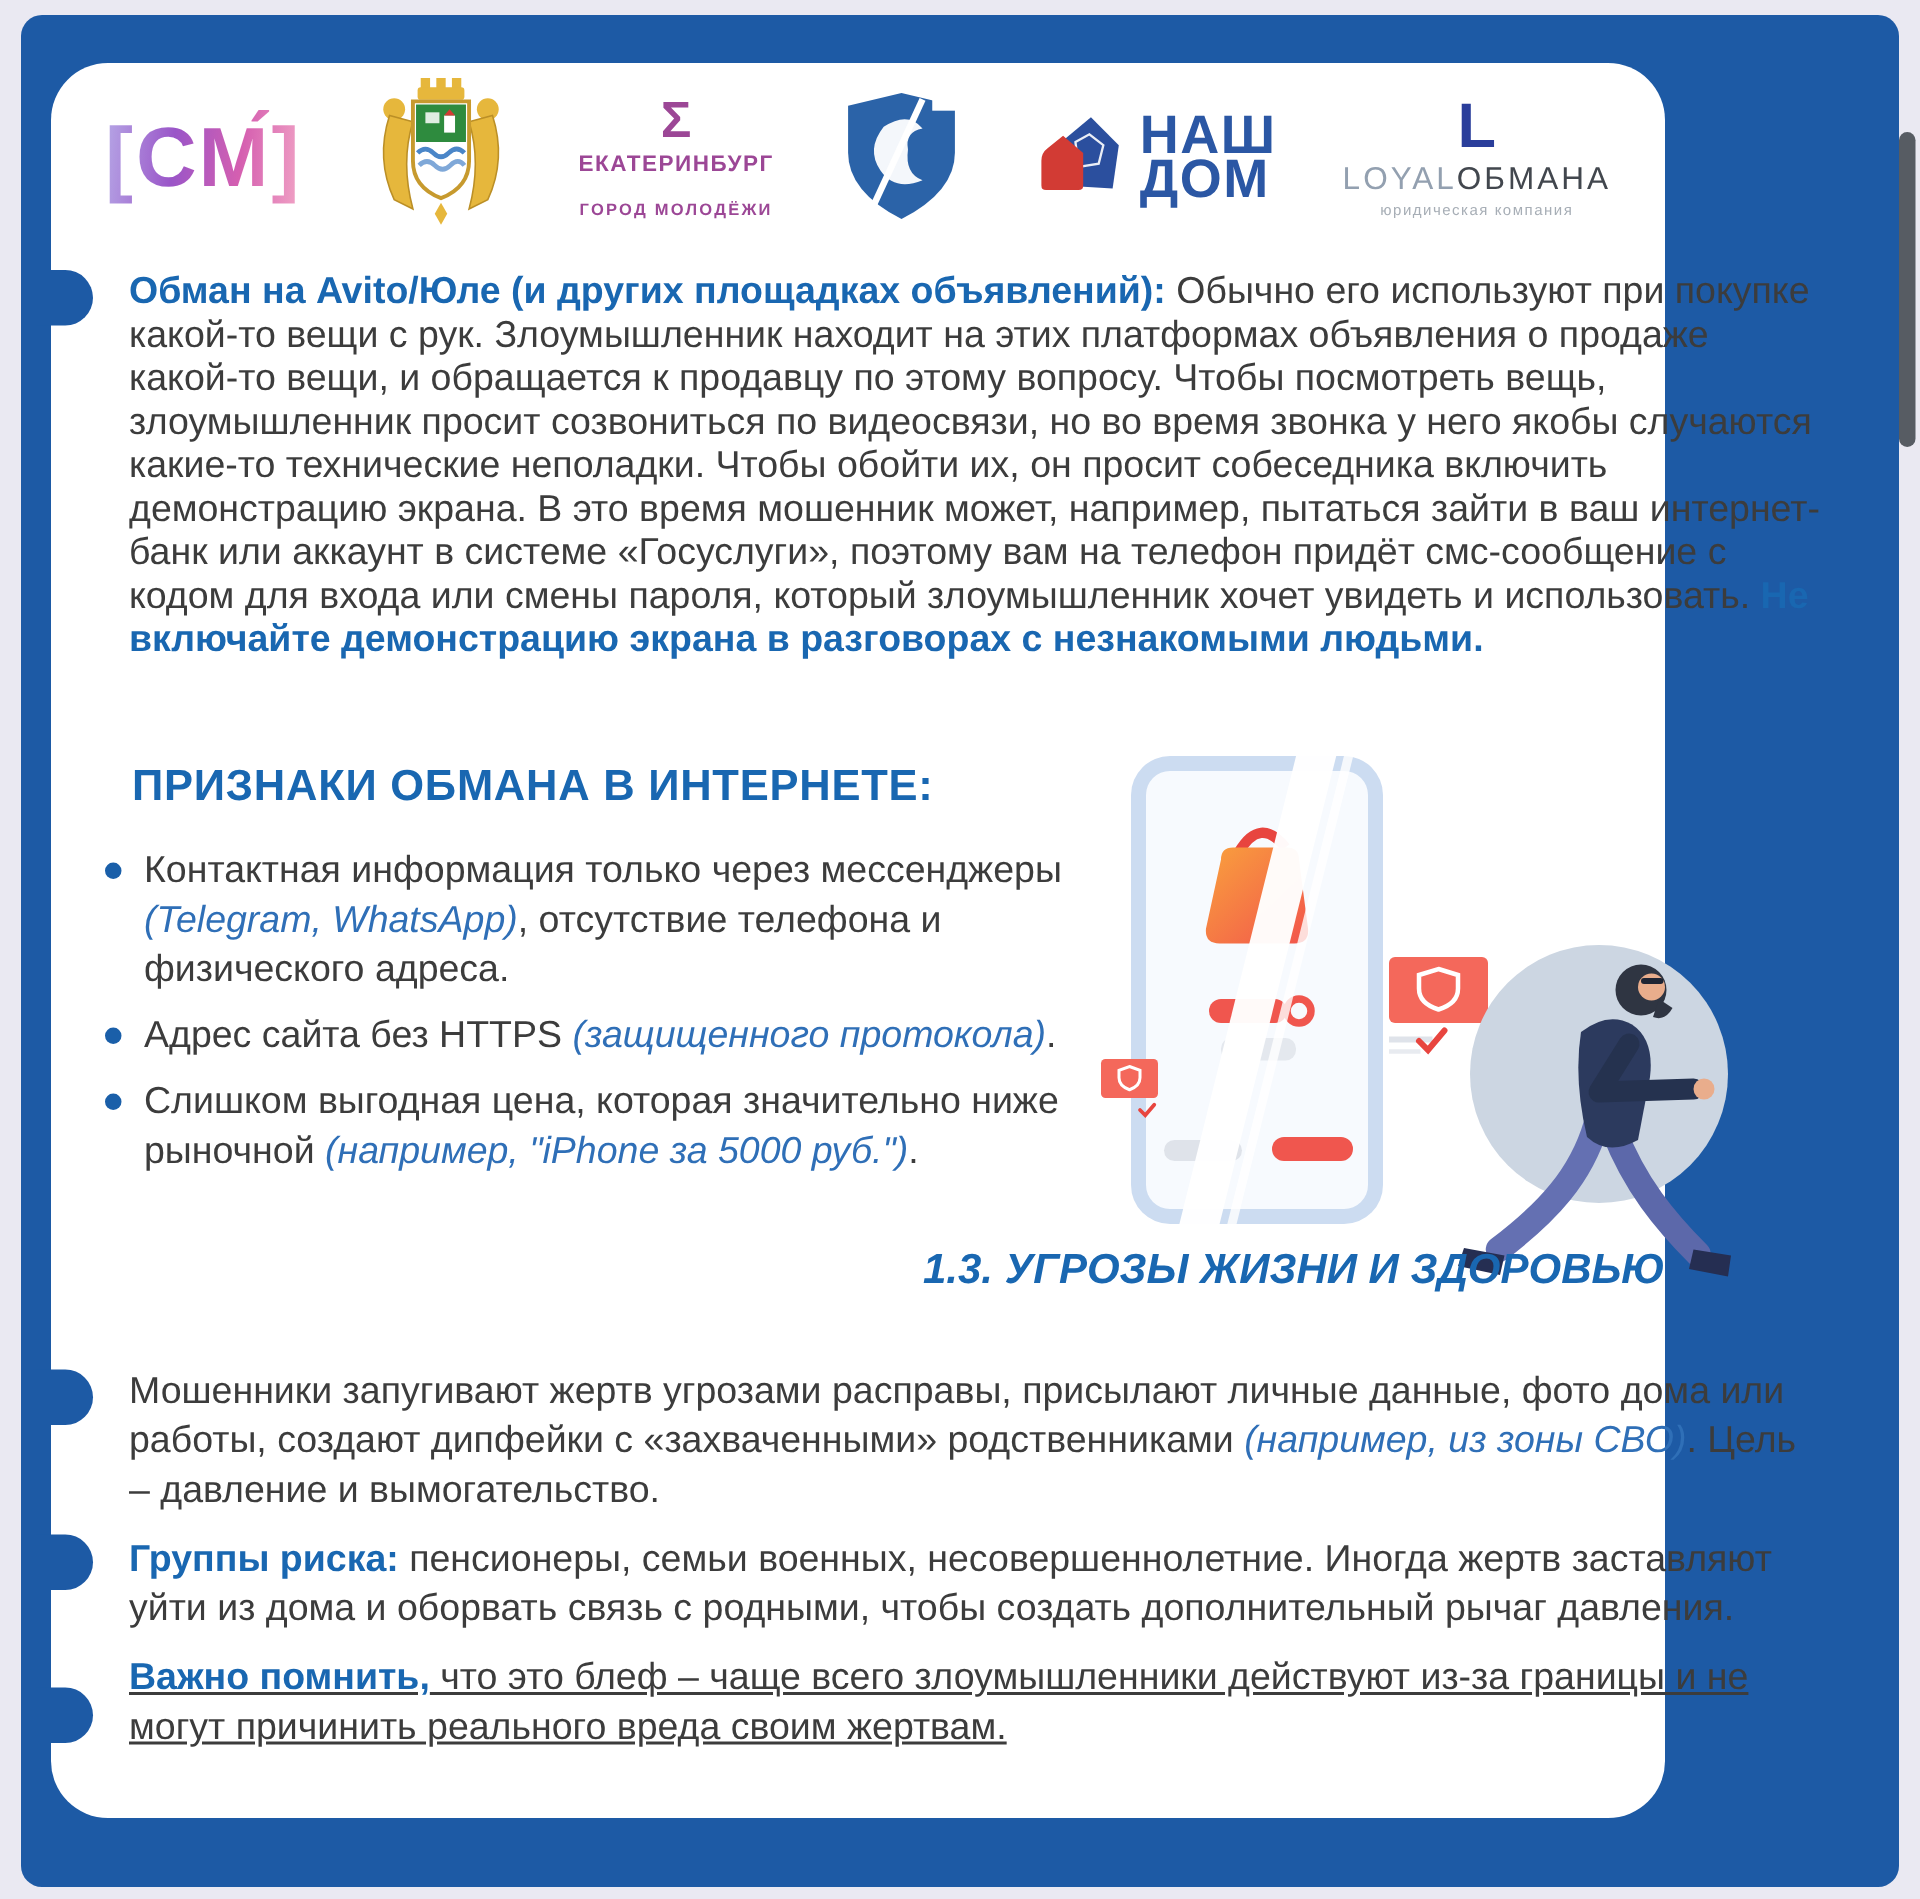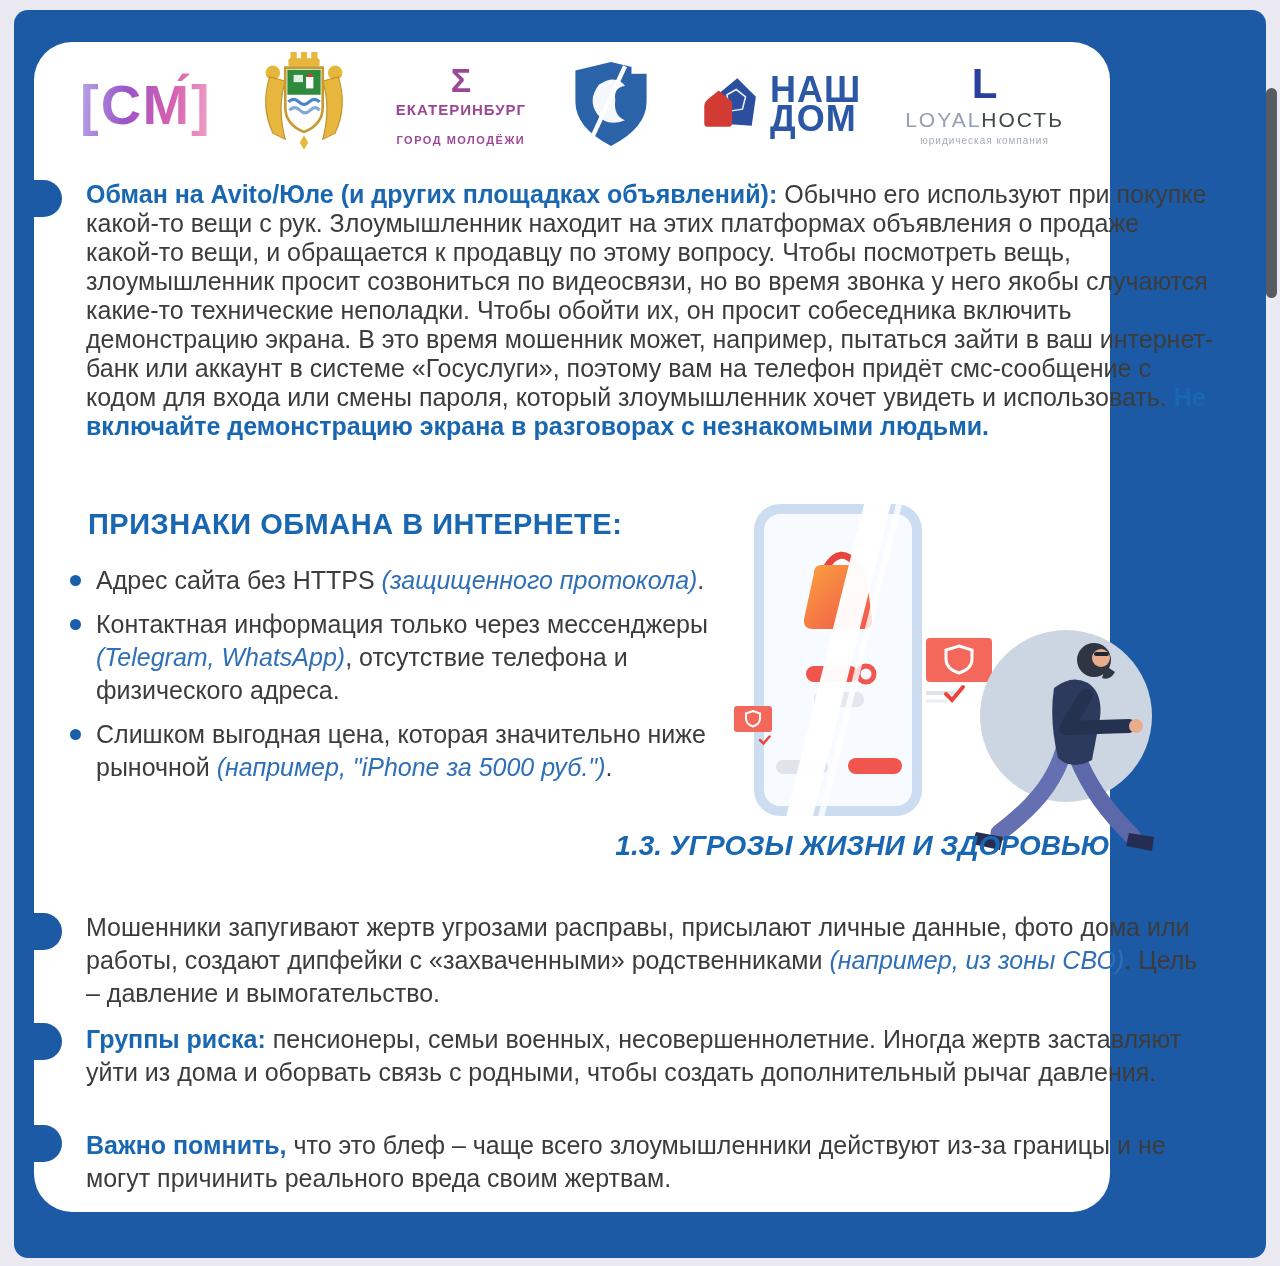--- a/index.html
+++ b/index.html
@@ -64,21 +64,21 @@
     content:""; position:absolute; left:-26px; top:11px; width:11px; height:11px;
     border-radius:50%; background:#1a5fa9;
   }
   .illustration { position:absolute; left:680px; top:446px; width:470px; height:410px; }
   .h-threats {
     position:absolute; left:0; top:788px; width:100%; margin:0; text-align:right;
     font-size:28px; font-weight:bold; font-style:italic; color:#1967b1;
   }
   .p-threats { top:869px; line-height:33px; }
   .p-risk { top:981px; line-height:33px; }
-  .p-remember { top:1087px; line-height:33px; }
+  .p-remember { top:1060px; line-height:33px;text-decoration:underline; }
 </style>
 </head>
 <body>
 
 <div class="frame"></div>
 
 <div class="card">
 
   <div class="side-tab" style="top:138px"></div>
   <div class="side-tab" style="top:871px"></div>
@@ -128,32 +128,32 @@
       </svg>
       <div class="txt">
         <div>НАШ</div>
         <div>ДОМ</div>
       </div>
     </div>
 
     <div class="logo-loyal">
       <div class="mark">L</div>
       <div class="name">
-        <span class="p1">LOYAL</span><span class="p2">НОСТЬ</span>
+        <span class="p1">LOYAL</span><span class="p2">ОБМАНА</span>
       </div>
       <div class="sub">юридическая компания</div>
     </div>
   </header>
 
   <p class="body-text intro"><span class="lead">Обман на Avito/Юле (и других площадках объявлений):</span><span> Обычно его используют при покупке какой-то вещи с рук. Злоумышленник находит на этих платформах объявления о продаже какой-то вещи, и обращается к продавцу по этому вопросу. Чтобы посмотреть вещь, злоумышленник просит созвониться по видеосвязи, но во время звонка у него якобы случаются какие-то технические неполадки. Чтобы обойти их, он просит собеседника включить демонстрацию экрана. В это время мошенник может, например, пытаться зайти в ваш интернет-банк или аккаунт в системе «Госуслуги», поэтому вам на телефон придёт смс-сообщение с кодом для входа или смены пароля, который злоумышленник хочет увидеть и использовать. </span><span class="lead">Не включайте демонстрацию экрана в разговорах с незнакомыми людьми.</span></p>
 
   <h2 class="h-signs">ПРИЗНАКИ ОБМАНА В ИНТЕРНЕТЕ:</h2>
   <ul class="bullets">
+    <li><span>Контактная информация только через мессенджеры </span><span class="em-blue">(Telegram, WhatsApp)</span><span>, отсутствие телефона и физического адреса.</span></li>
     <li><span>Адрес сайта без HTTPS </span><span class="em-blue">(защищенного протокола)</span><span>.</span></li>
-    <li><span>Контактная информация только через мессенджеры </span><span class="em-blue">(Telegram, WhatsApp)</span><span>, отсутствие телефона и физического адреса.</span></li>
     <li><span>Слишком выгодная цена, которая значительно ниже рыночной  </span><span class="em-blue">(например, "iPhone за 5000 руб.")</span><span>.</span></li>
   </ul>
 
   <div class="illustration">
     <svg width="470" height="410" viewBox="0 0 470 410">
       <defs>
         <linearGradient id="bagGrad" x1="0" y1="0" x2="1" y2="1">
           <stop offset="0" stop-color="#f9a13d"></stop>
             <stop offset="1" stop-color="#f2544c"></stop>
         </linearGradient>

